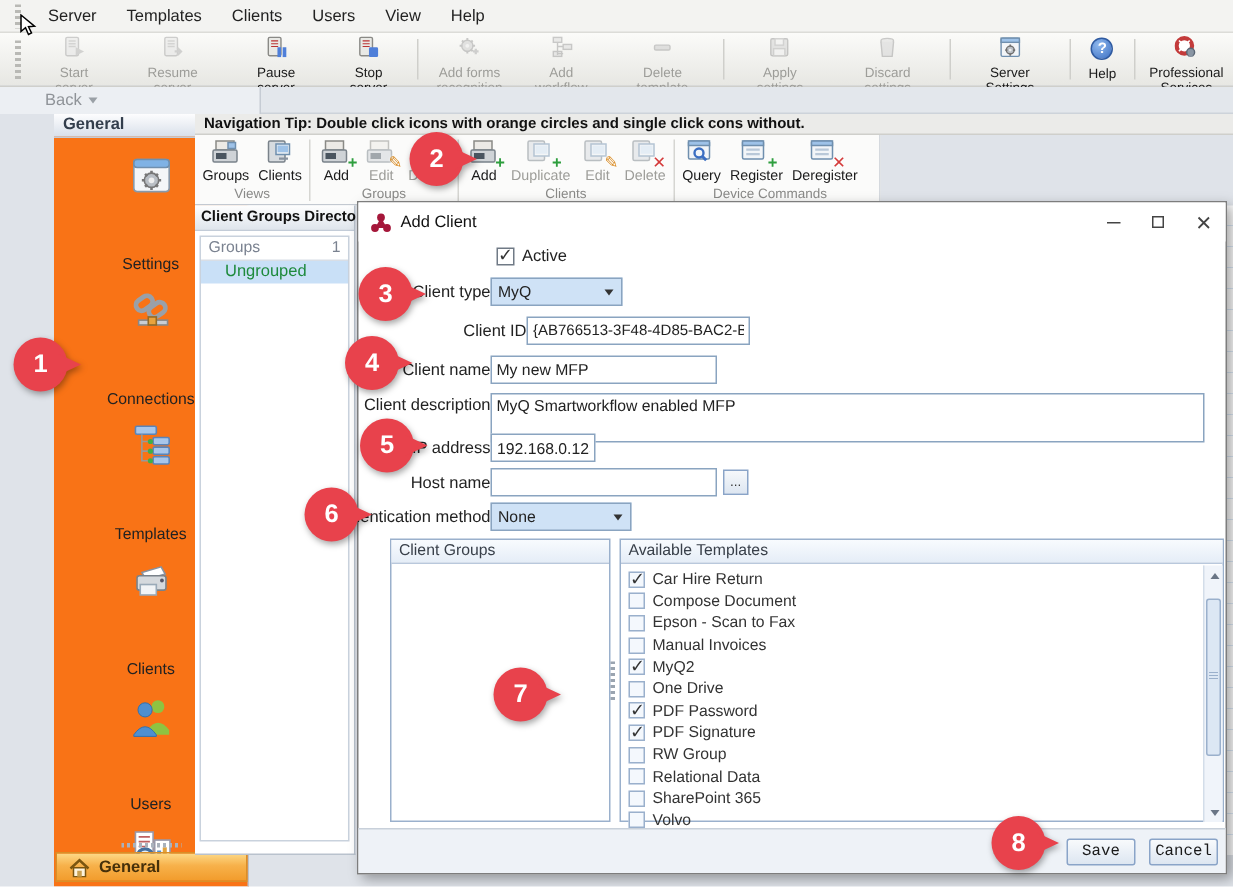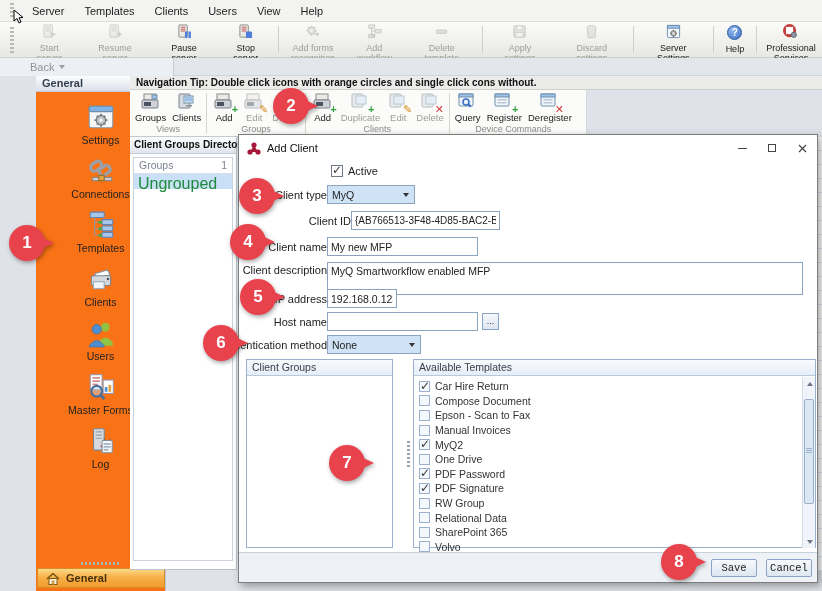--- a/index.html
+++ b/index.html
@@ -35,21 +35,21 @@
                border-right:1px solid #c6ccd4; display:flex; align-items:center; }
   .backbtn { margin-left:24px; color:#8f9398; display:flex; align-items:center; gap:5px; padding:1px 6px; }
   .caret-down { width:0; height:0; border-left:3.5px solid transparent; border-right:3.5px solid transparent;
                 border-top:4px solid #9aa0a6; }
 
   
   .sidebar { left:0; top:76px; width:130px; height:515px; background:#f97316; border-right:1px solid #b9c2cd;margin-left:36px; }
   .sidebar-header { height:16px; background:linear-gradient(#fdfdfe,#d9e0ea); border-bottom:1px solid #c3ccd8;
                     font-weight:bold; color:#333e4c; padding:1px 6px; }
   .side-items { display:flex; flex-direction:column; align-items:center; padding-top:6px; }
-  .side-item { display:flex; flex-direction:column; align-items:center; width:110px; padding:4px 0 6px; }
+  .side-item { display:flex; flex-direction:column; align-items:center; width:110px; padding:4px 0 6px;gap:36px; }
   .side-item svg { width:30px; height:30px; }
   .side-item .slabel { margin-top:2px; font-size:10.5px; color:#222; }
   .side-splitter { position:absolute; left:0; top:486px; width:129px; height:6px; display:flex; justify-content:center; }
   .side-splitter i { width:40px; height:3px;
       background:repeating-linear-gradient(90deg,#aab2bc 0 2px, transparent 2px 4px); }
   .side-tab { position:absolute; left:1px; top:492px; width:128px; height:20px;
       background:linear-gradient(#fdd987,#f7b14a 45%,#f29c2c); border:1px solid #d98f28;
       display:flex; align-items:center; gap:6px; padding-left:8px; font-weight:bold; color:#46300a; }
 
   
@@ -77,21 +77,21 @@
   .badge.green { color:#2e9e3e; } .badge.red { color:#d43b3b; } .badge.orange { color:#d98a20; }
 
   
   .directory { left:130px; top:137px; width:107px; height:433px; background:#fff;
                border-right:1px solid #b9c2cd; border-bottom:1px solid #b9c2cd; }
   .dir-title { height:17px; background:linear-gradient(#fefefe,#dfe5ec); border-bottom:1px solid #c3ccd8;
                font-weight:bold; font-size:10px; padding:2px 4px; color:#111; white-space:nowrap; }
   .dir-inner { margin:3px; border:1px solid #c9d2dd; height:404px; background:#fff; }
   .dir-colhead { height:16px; border-bottom:1px solid #d8dee6; color:#7a8290; font-size:10.5px;
                  display:flex; justify-content:space-between; padding:1px 5px; }
-  .dir-row { height:15px; background:#c9e0f7; color:#1e8a3c; font-size:16px; padding:1px 4px; }
+  .dir-row { height:15px; background:#c9e0f7; color:#1e8a3c; font-size:11px; padding:1px 16px; }
 
   
   .edge-strip { left:817px; top:137px; width:5px; height:433px; background:
       repeating-linear-gradient(#ffffff 0 13px, #dce9f7 13px 14px); border-left:1px solid #aab8c8; }
 
   
   .dialog { left:238px; top:134px; width:580px; height:449px; background:#fff;
             border:1px solid #7d7d7d; box-shadow:3px 3px 8px rgba(0,0,0,.35); }
   .dlg-title { height:26px; display:flex; align-items:center; padding-left:8px; background:#fff; }
   .dlg-title .dtext { margin-left:6px; font-size:11px; color:#111; flex:1; }
@@ -669,21 +669,21 @@
   <div class="frow" style="left:0; top:200px;">
     <span class="flabel">
         <span>Authentication method</span>
       </span>
     <div class="dropdown" style="width:94px">
       <span>None</span>
       <i class="dd-arrow"></i>
     </div>
   </div>
 
-  <div class="panel" style="left:7px; top:224px; width:147px; height:189px;">
+  <div class="panel" style="left:21px; top:224px; width:147px; height:189px;">
     <div class="panel-head">Client Groups</div>
   </div>
 
   <div class="vsplit" style="left:166px; top:224px; height:189px;">
       <i></i>
     </div>
 
   <div class="panel" style="left:174px; top:224px; width:403px; height:189px;">
     <div class="panel-head">Available Templates</div>
     <ul class="tpl-list">

